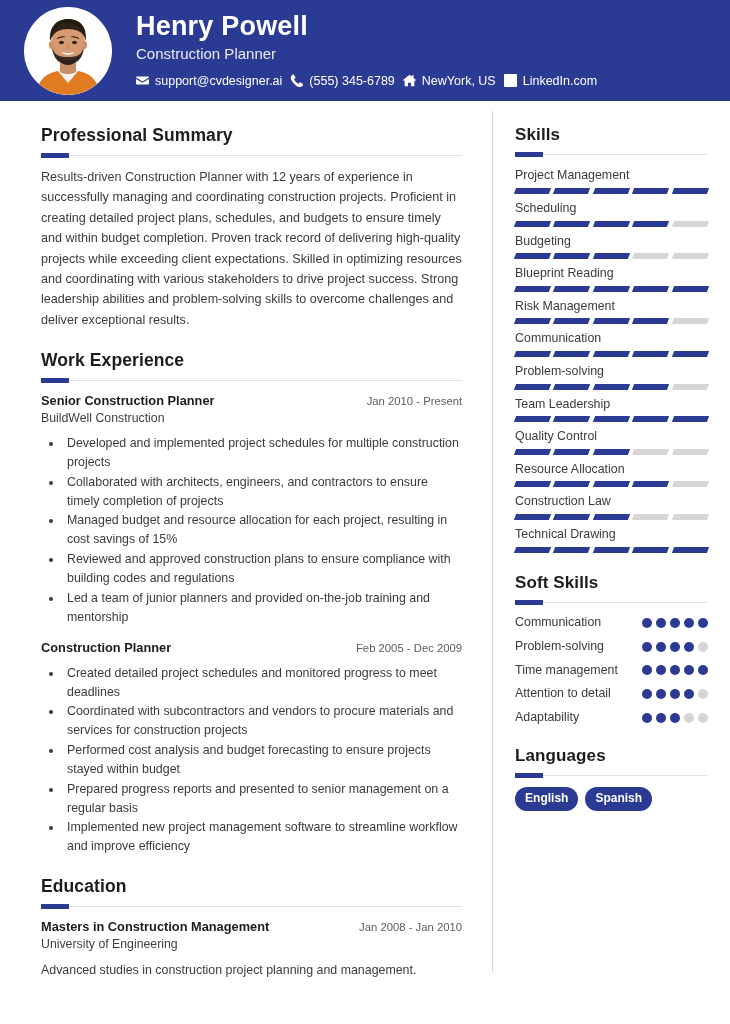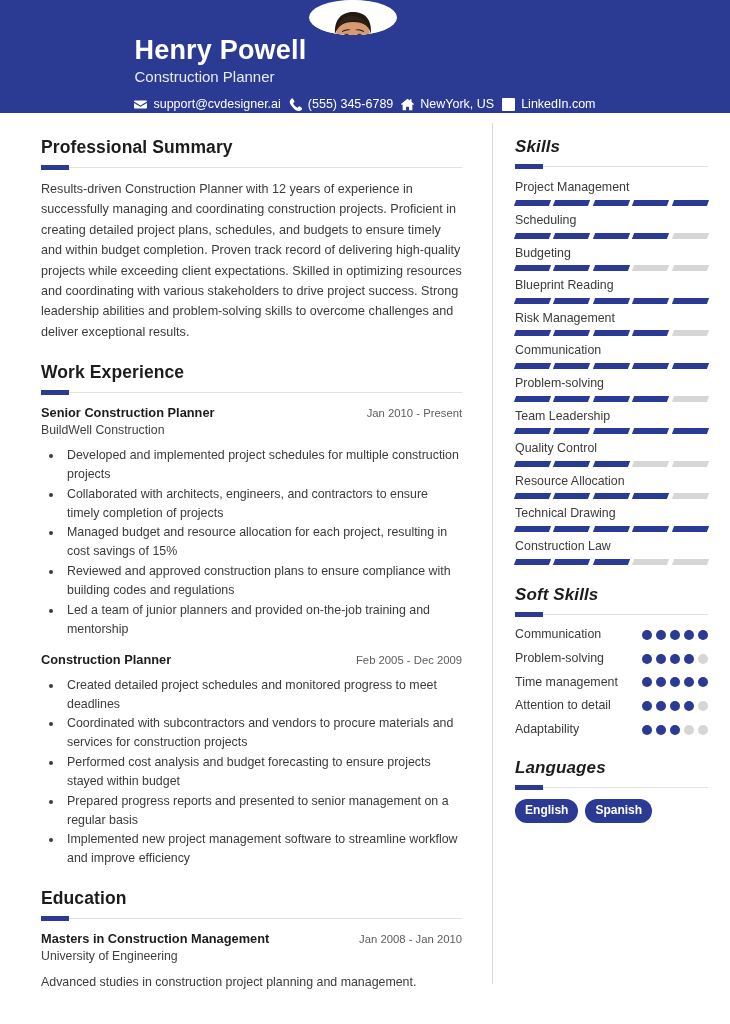--- a/index.html
+++ b/index.html
@@ -16,25 +16,24 @@
   .page {
     position: relative;
     width: 730px;
     height: 1024px;
     background: #ffffff;
   }
 
   
   .header {
     background: #2b3a93;
-    height: 113px;
+    height: 101px;
     display: flex;
     align-items: center;
     padding: 0 24px;
-    flex-direction: column;
   }
 
   .avatar {
     width: 88px;
     height: 88px;
     min-width: 88px;
     border-radius: 50%;
     background: #ffffff;
     overflow: hidden;
     position: relative;
@@ -106,21 +105,21 @@
   
   .section { margin-bottom: 20px; }
 
   .sec-title {
     font-size: 17.5px;
     font-weight: bold;
     color: #1c1c1c;
     letter-spacing: .1px;
     line-height: 1.2;
   }
-  .col-right .sec-title { font-size: 17px; font-style: italic; }
+  .col-right .sec-title { font-size: 17px; }
 
   .sec-rule {
     position: relative;
     height: 1px;
     background: #e2e2e2;
     margin-top: 9px;
     margin-bottom: 11px;
   }
   .sec-rule::before {
     content: "";
@@ -503,37 +502,37 @@
               <div class="skill-name">Resource Allocation</div>
               <div class="skill-bar">
                 <span class="skill-seg on"></span>
                 <span class="skill-seg on"></span>
                 <span class="skill-seg on"></span>
                 <span class="skill-seg on"></span>
                 <span class="skill-seg"></span>
               </div>
             </div>
             <div class="skill-item">
+              <div class="skill-name">Construction Law</div>
+              <div class="skill-bar">
+                <span class="skill-seg on"></span>
+                <span class="skill-seg on"></span>
+                <span class="skill-seg on"></span>
+                <span class="skill-seg"></span>
+                <span class="skill-seg"></span>
+              </div>
+            </div>
+            <div class="skill-item">
               <div class="skill-name">Technical Drawing</div>
               <div class="skill-bar">
                 <span class="skill-seg on"></span>
                 <span class="skill-seg on"></span>
                 <span class="skill-seg on"></span>
                 <span class="skill-seg on"></span>
                 <span class="skill-seg on"></span>
-              </div>
-            </div>
-            <div class="skill-item">
-              <div class="skill-name">Construction Law</div>
-              <div class="skill-bar">
-                <span class="skill-seg on"></span>
-                <span class="skill-seg on"></span>
-                <span class="skill-seg on"></span>
-                <span class="skill-seg"></span>
-                <span class="skill-seg"></span>
               </div>
             </div>
           </div>
       </div>
 
       <div class="section">
         <div class="sec-title">Soft Skills</div>
         <div class="sec-rule"></div>
         <div id="soft-skills-list">
             <div class="soft-item">

